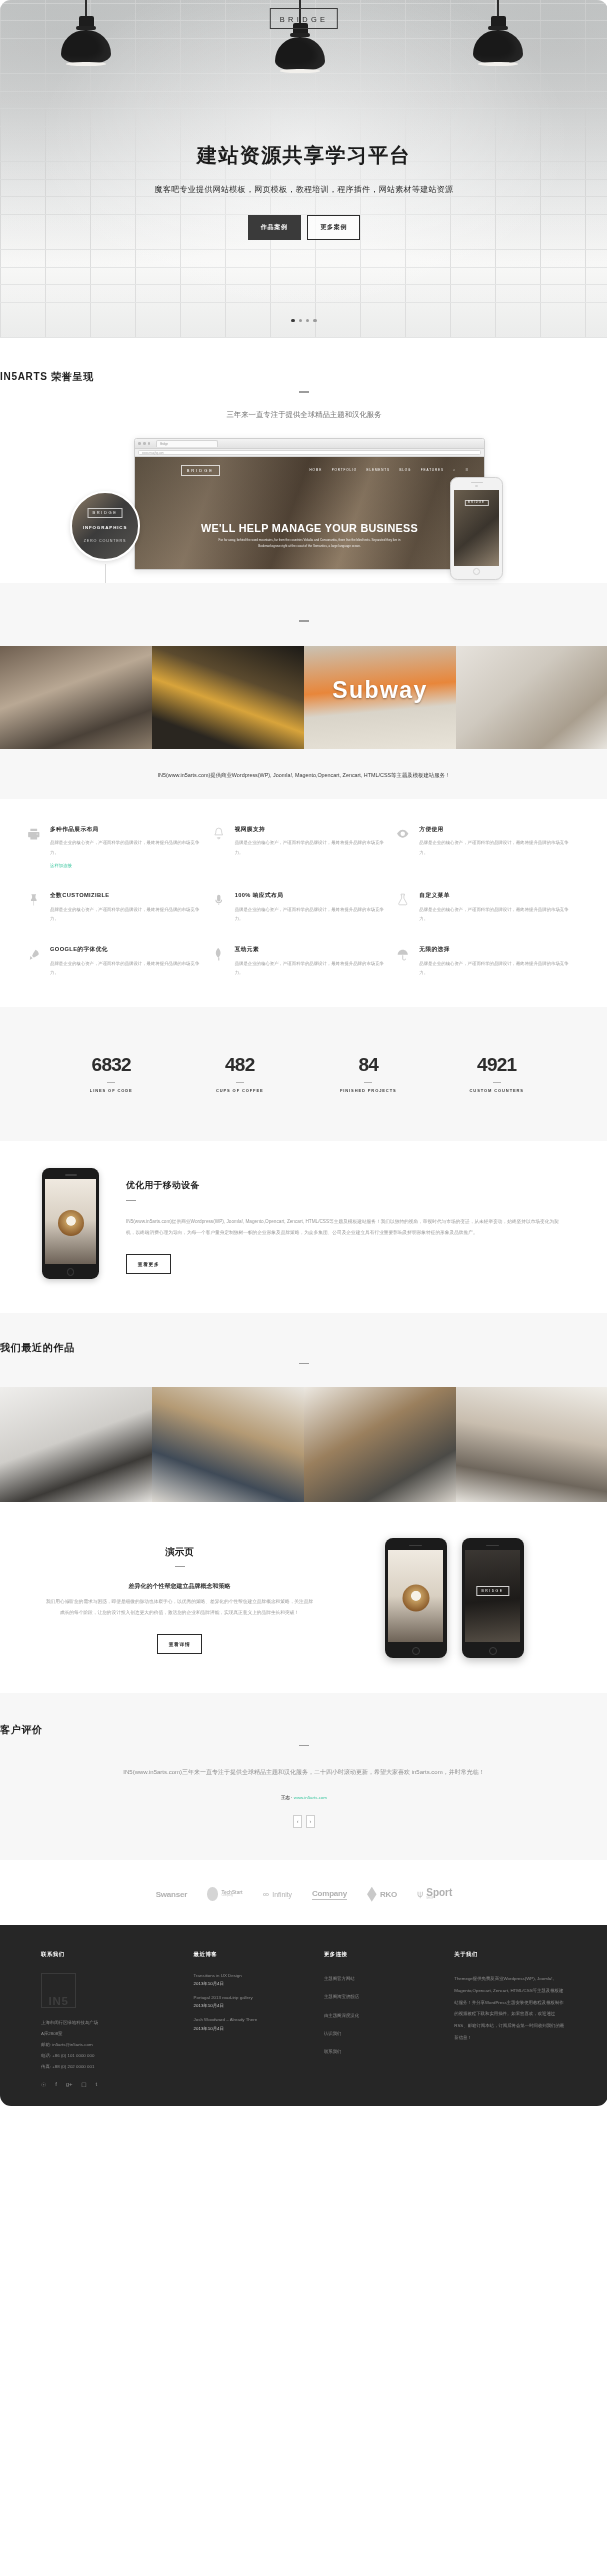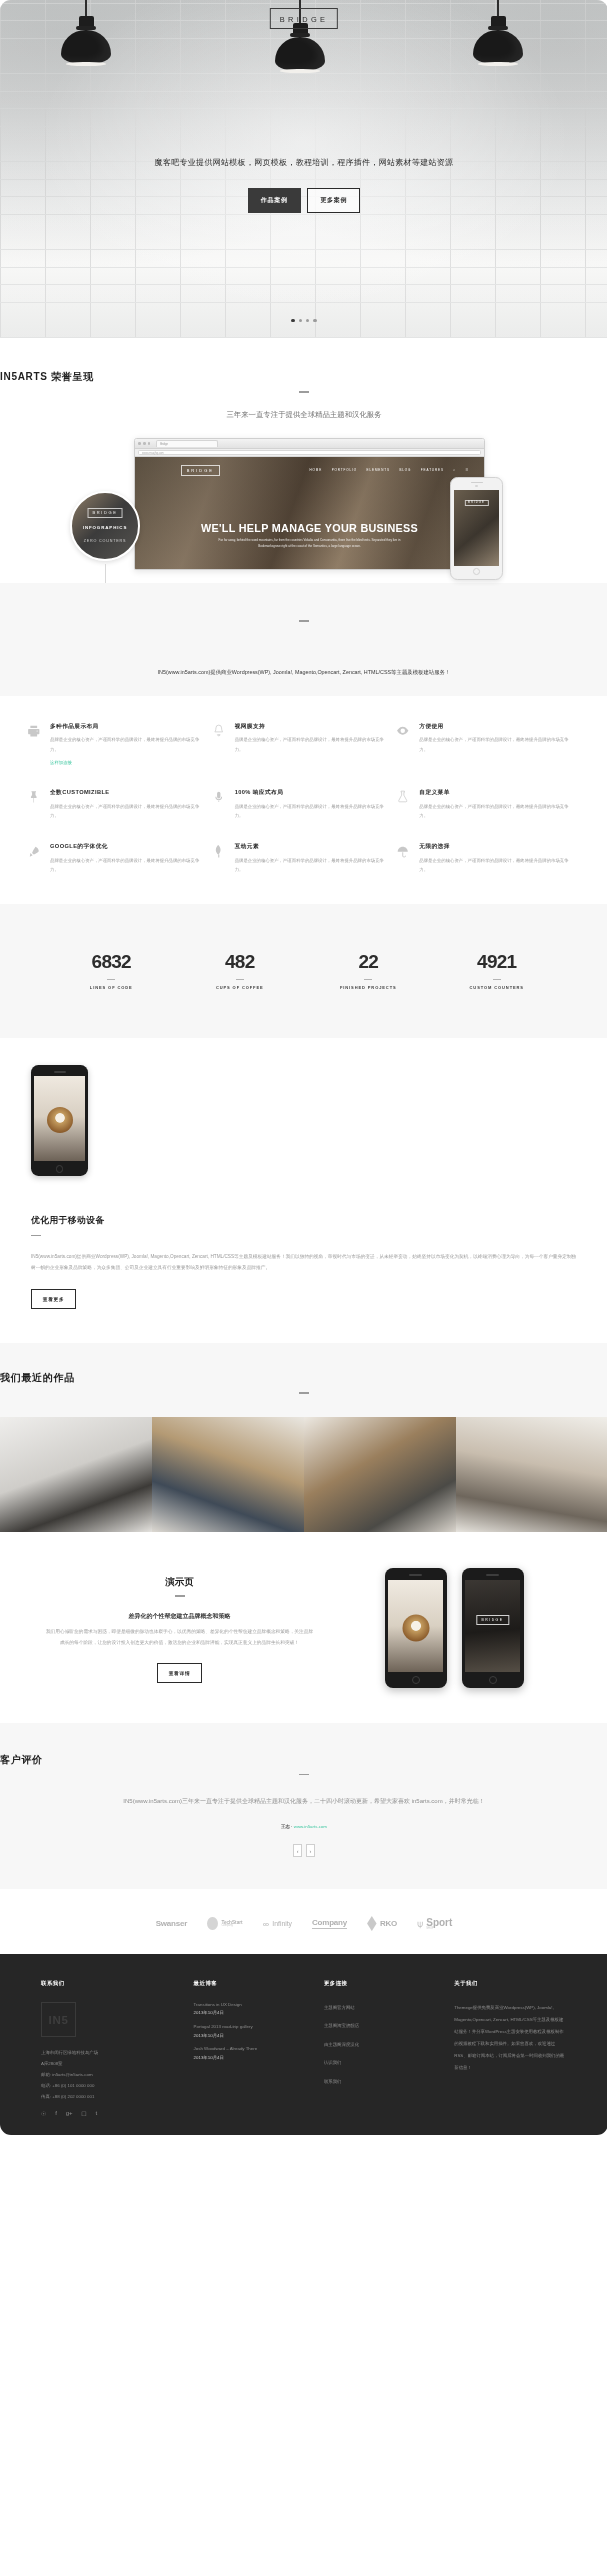--- a/index.html
+++ b/index.html
@@ -162,21 +162,21 @@
   .feat-body a { font-size:4.4px; color:#3ec7a0; display:inline-block; margin-top:5.4px; text-decoration:none; }
 
   
   .counters { display:flex; padding:12px 47px 6.8px; }
   .counter { flex:1; text-align:center; }
   .counter .num { font-size:19px; font-weight:bold; color:#2d2d2d; letter-spacing:-0.7px; font-family:"Liberation Sans Narrow","Liberation Sans",sans-serif; }
   .counter .d { width:8px; height:0.7px; background:#b4b4b4; margin:5.4px auto; }
   .counter .lbl { font-size:4px; letter-spacing:0.9px; color:#3c3c3c; font-weight:bold; }
 
   
-  .mobile-sec { display:flex; padding:27px 31px 34px; gap:27px; align-items:flex-start;flex-direction:column; }
+  .mobile-sec { display:flex; padding:27px 42px 34px; gap:27px; align-items:flex-start; }
   .mob-phone {
     width:57px; flex:0 0 57px; height:111px; background:#1b1b1b; border-radius:7.4px; padding:6px 2.7px;
     box-shadow:0 2px 6.8px rgba(0,0,0,0.22);
   }
   .mob-phone .spk { width:12px;height:1.4px;background:#3d3d3d;border-radius:1.4px;margin:0 auto 3.4px; }
   .mob-phone .scr {
     height:85px; background:linear-gradient(180deg,#efe9e0,#d8cfc2 48%,#6d6257);
     position:relative; overflow:hidden;
   }
   .mob-phone .scr .donut { position:absolute; left:50%; top:52%; transform:translate(-50%,-50%); width:26px;height:26px;border-radius:50%;background:radial-gradient(circle at 50% 42%,#f6f1e6 22%, #c39b5e 26%, #8e5f2e 70%, #6e4520 100%); }
@@ -233,21 +233,21 @@
   .lg-stack b { font-size:4.7px; display:block; }
   .lg-stack i { font-size:2.7px; display:block; font-style:normal; color:#9a9a9a; }
   .lg-inf { font-size:6.8px; }
   .lg-under { border-bottom:1.4px solid #8f8f8f; padding-bottom:0.7px; }
 
   
   .footer { background:#262626; color:#9a9a9a; padding:26px 41px 17.6px; display:flex; gap:17.6px; }
   .fcol { flex:1; }
   .fcol.c1 { flex:0 0 135px; }
   .fcol h5 { color:#ffffff; font-size:5.4px; font-weight:bold; letter-spacing:0.5px; margin-bottom:15px; }
-  .f-logo { width:35px; height:35px; border:1.4px solid #3a3a3a; display:flex; align-items:center; justify-content:center; color:#3d3d3d; font-size:11.5px; font-weight:bold; letter-spacing:0.7px; margin-bottom:9.5px;}
+  .f-logo { width:35px; height:35px; border:1.4px solid #3a3a3a; display:flex; align-items:flex-end; justify-content:center; color:#3d3d3d; font-size:11.5px; font-weight:bold; letter-spacing:0.7px; margin-bottom:9.5px;}
   .fcol p, .fcol li { font-size:4.4px; line-height:2.5; color:#8d8d8d; list-style:none; }
   .fcol .about { line-height:2.7; }
   .f-social { display:flex; gap:8.8px; margin-top:8.8px; color:#8d8d8d; font-size:6px; }
   .f-social span { cursor:pointer; }
   .blog-item { margin-bottom:8.8px; }
   .blog-item .t { font-size:4.4px; color:#8d8d8d; }
   .blog-item .d { font-size:4.4px; color:#c9c9c9; margin-top:3.4px; }
   .flinks li { margin-bottom:7.4px; }
   .flinks a { color:#8d8d8d; text-decoration:none; font-size:4.4px; }
 </style>
@@ -276,20 +276,21 @@
         <div class="cap"></div>
         <div class="neck"></div>
         <div class="shade"></div>
     </div>
 
     <div class="logo-box">
       <span>BRIDGE</span>
     </div>
 
     <div class="hero-inner">
+      <h1 class="hero-title">建站资源共享学习平台</h1>
       <p class="hero-sub">魔客吧专业提供网站模板，网页模板，教程培训，程序插件，网站素材等建站资源</p>
       <div class="hero-btns">
         <button class="btn-dark">作品案例</button>
         <button class="btn-ghost">更多案例</button>
       </div>
     </div>
 
     <div class="hero-dots">
       <i class="on"></i>
       <i></i>
@@ -367,20 +368,28 @@
         </div>
         <div class="hm"></div>
       </div>
     </div>
   </section>
 
   <section class="sec sec-light" style="padding:30px 0 24px">
     <div class="sec-dash"></div>
   </section>
 
+  <section class="strip">
+    <div class="ph1"></div>
+    <div class="ph2"></div>
+    <div class="ph3">
+      <div class="subway">Subway</div>
+    </div>
+    <div class="ph4"></div>
+  </section>
 
   <section class="sec sec-light" style="padding:23px 0 20px">
     <p style="text-align:center;font-size:5.4px;color:#3a3a3a;">IN5(www.in5arts.com)提供商业Wordpress(WP), Joomla!, Magento,Opencart, Zencart, HTML/CSS等主题及模板建站服务！</p>
   </section>
 
   <section class="sec sec-white" style="padding:27px 0 6.8px">
     <div class="feat-grid">
 
       <div class="feat-item">
         <div class="feat-ico">
@@ -500,21 +509,21 @@
         <div class="num">6832</div>
         <div class="d"></div>
         <div class="lbl">LINES OF CODE</div>
       </div>
       <div class="counter">
         <div class="num">482</div>
         <div class="d"></div>
         <div class="lbl">CUPS OF COFFEE</div>
       </div>
       <div class="counter">
-        <div class="num">22</div>
+        <div class="num">84</div>
         <div class="d"></div>
         <div class="lbl">FINISHED PROJECTS</div>
       </div>
       <div class="counter">
         <div class="num">4921</div>
         <div class="d"></div>
         <div class="lbl">CUSTOM COUNTERS</div>
       </div>
     </div>
   </section>

